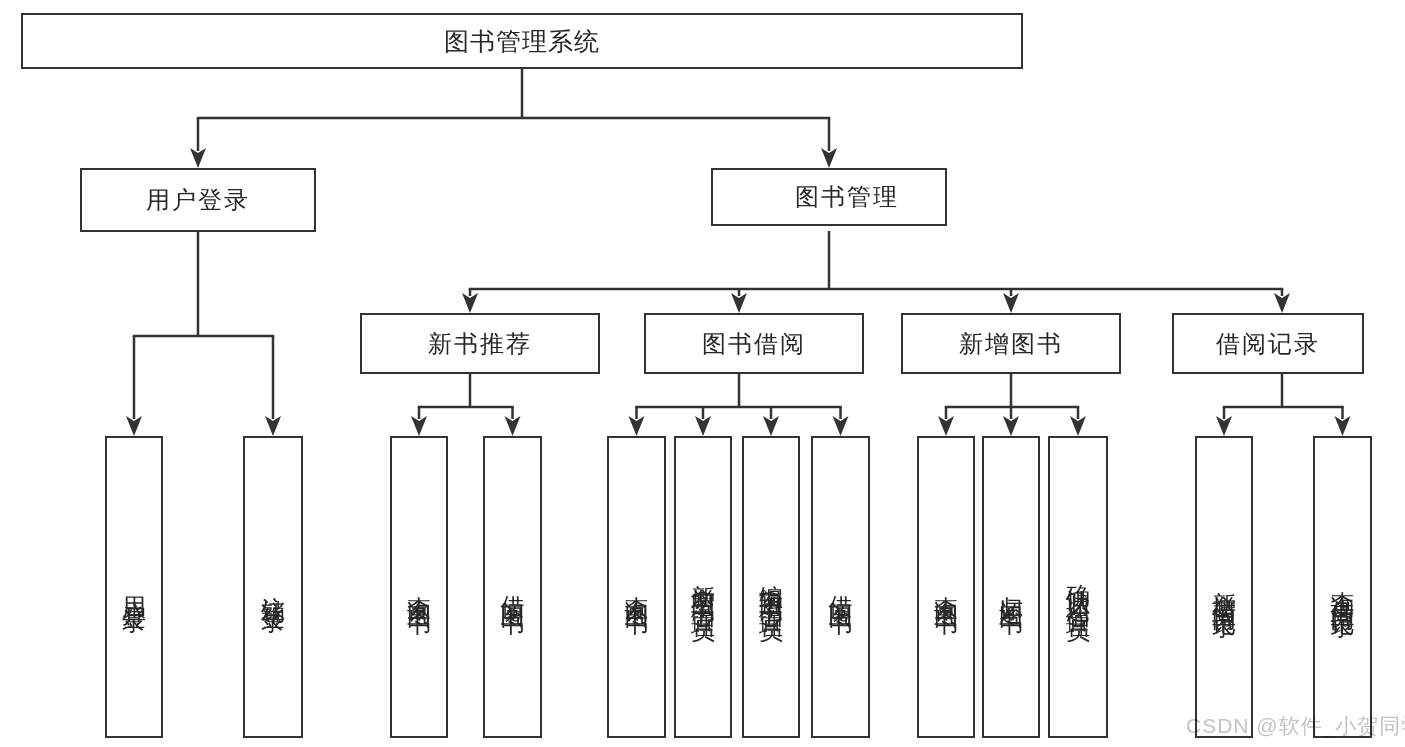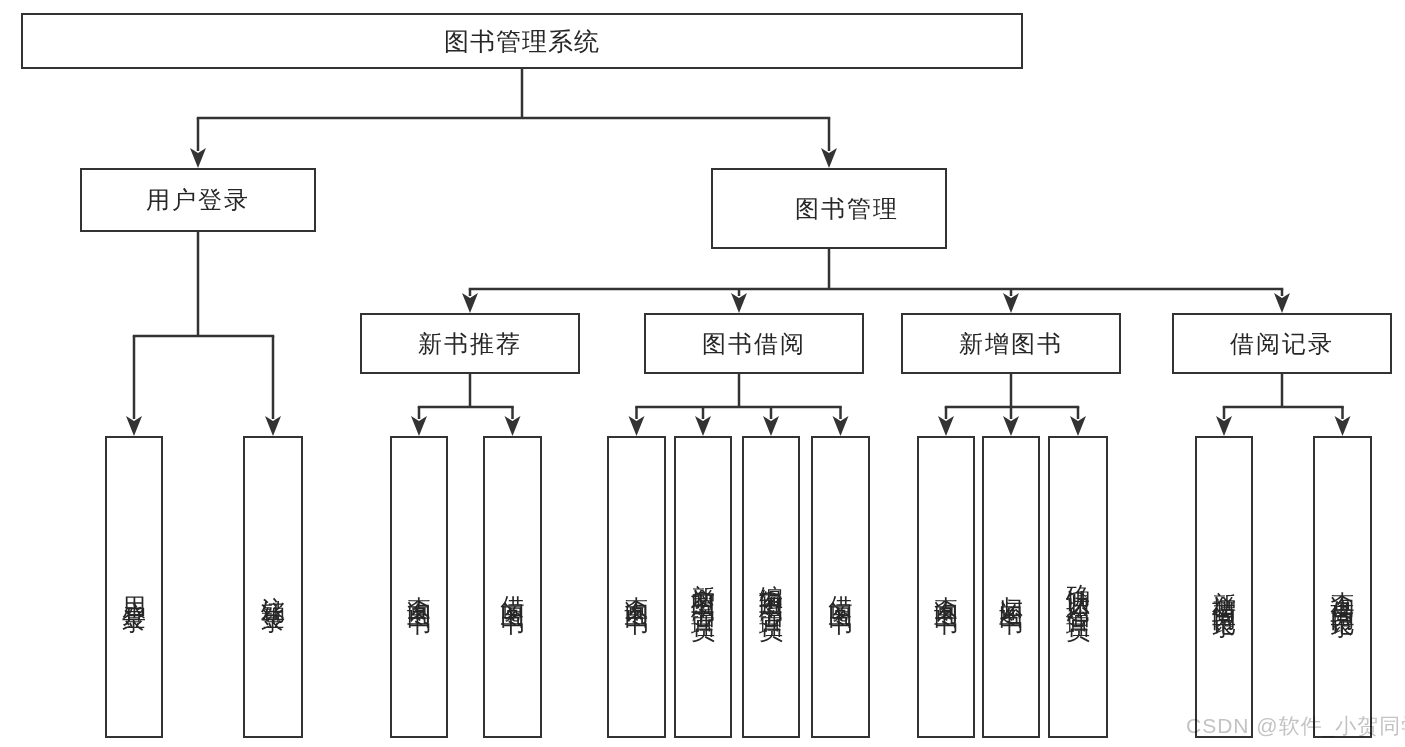--- a/index.html
+++ b/index.html
@@ -100,33 +100,33 @@
       <line x1="1342.5" y1="407" x2="1342.5" y2="419" stroke="#333333" stroke-width="2.5"></line>
       <polygon points="1342.5,436 1334.5,416 1342.5,421 1350.5,416" fill="#333333"></polygon>
     </svg>
   <div id="nodes">
       <div class="node h root" style="left: 21px; top: 13px; width: 1002px; height: 56px;">
         <span class="lbl">图书管理系统</span>
       </div>
       <div class="node h" style="left: 80px; top: 168px; width: 236px; height: 64px;">
         <span class="lbl">用户登录</span>
       </div>
-      <div class="node h" style="left: 711px; top: 168px; width: 236px; height: 81px; padding-left: 36px;">
+      <div class="node h" style="left: 711px; top: 168px; width: 236px; height: 58px; padding-left: 36px;">
         <span class="lbl">图书管理</span>
       </div>
-      <div class="node h" style="left: 360px; top: 313px; width: 220px; height: 61px;">
+      <div class="node h" style="left: 360px; top: 313px; width: 240px; height: 61px;">
         <span class="lbl">新书推荐</span>
       </div>
       <div class="node h" style="left: 644px; top: 313px; width: 220px; height: 61px;">
         <span class="lbl">图书借阅</span>
       </div>
       <div class="node h" style="left: 901px; top: 313px; width: 220px; height: 61px;">
         <span class="lbl">新增图书</span>
       </div>
-      <div class="node h" style="left: 1172px; top: 313px; width: 220px; height: 61px;">
+      <div class="node h" style="left: 1172px; top: 313px; width: 192px; height: 61px;">
         <span class="lbl">借阅记录</span>
       </div>
       <div class="node v" style="left: 105px; top: 436px; width: 58px; height: 302px;">
         <span class="lbl">用户登录</span>
       </div>
       <div class="node v" style="left: 243px; top: 436px; width: 60px; height: 302px;">
         <span class="lbl">注销登录</span>
       </div>
       <div class="node v" style="left: 390px; top: 436px; width: 58px; height: 302px;">
         <span class="lbl">查询图书</span>

